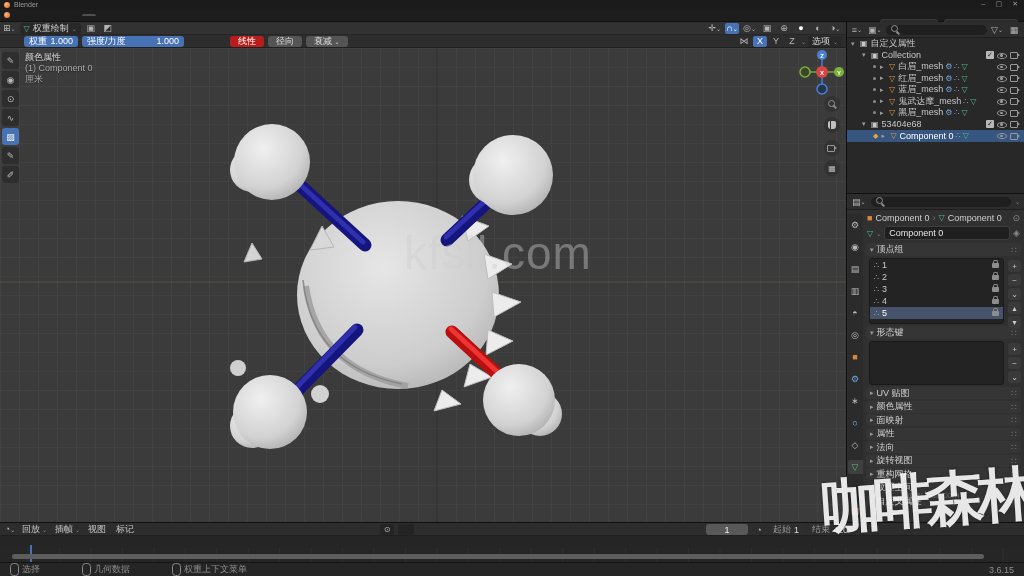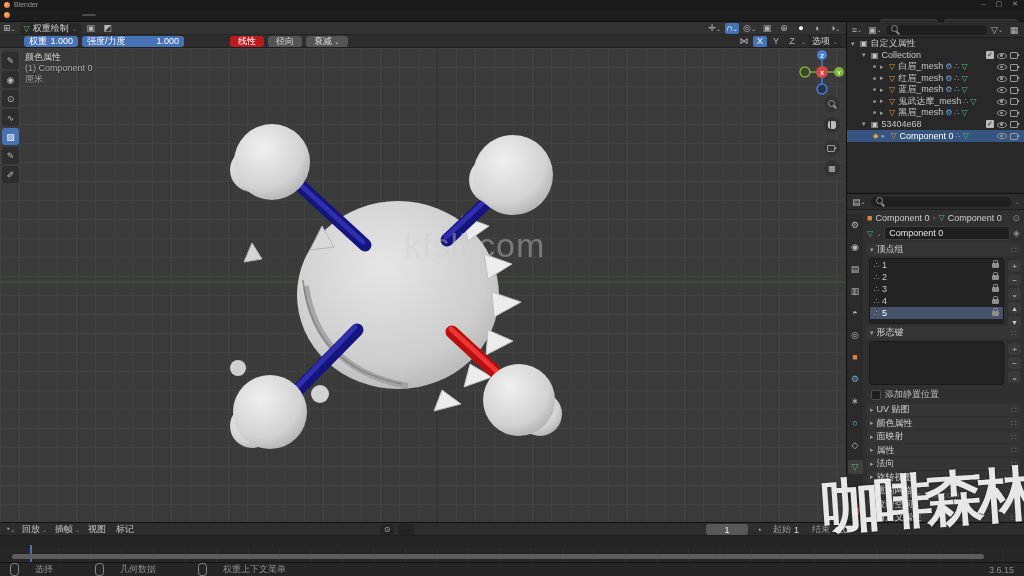--- a/index.html
+++ b/index.html
@@ -48,21 +48,21 @@
   .slider-field{display:flex;align-items:center;justify-content:space-between;background:#4772b3;border-radius:3px;height:11px;padding:0 5px;color:#fff;}
   .seg-btn{display:flex;align-items:center;justify-content:center;background:#545454;border-radius:3px;height:11px;padding:0 8px;color:#ddd;}
   .seg-btn.on{background:#b91c1c;color:#fff;}
   .vp-toolbar{position:absolute;left:2px;top:30px;display:flex;flex-direction:column;gap:2px;}
   .tool-btn{width:17px;height:17px;background:#2e2e2e;border-radius:3px;display:flex;align-items:center;justify-content:center;color:#b9b9b9;font-size:9px;}
   .tool-btn.active{background:#4772b3;color:#fff;}
   .vp-overlay{position:absolute;left:25px;top:4px;line-height:11px;color:#d8d8d8;text-shadow:0 1px 1px #00000066;}
   .vp-overlay .dim{color:#aaaaaa;}
   .nav-btn{position:absolute;left:824px;width:16px;height:16px;border-radius:8px;background:#2e2e2eaa;color:#c0c0c0;display:flex;align-items:center;justify-content:center;font-size:9px;}
   .i-hand{width:8px;height:8px;border-radius:2px 2px 3px 3px;background:linear-gradient(90deg,#c0c0c0 2px,#2e2e2e 2px,#2e2e2e 2.6px,#c0c0c0 2.6px,#c0c0c0 4.8px,#2e2e2e 4.8px,#2e2e2e 5.4px,#c0c0c0 5.4px);}
-  .wm-center{position:absolute;left:404px;top:178px;font-size:34px;color:rgba(205,205,205,0.42);letter-spacing:1px;}
+  .wm-center{position:absolute;left:404px;top:178px;font-size:46px;color:rgba(205,205,205,0.42);letter-spacing:1px;}
   
   .outliner{position:absolute;left:847px;top:22px;width:177px;height:172px;background:#282828;border-bottom:1px solid #101010;box-sizing:border-box;}
   .ol-header{height:15px;background:#2d2d2d;border-bottom:1px solid #1e1e1e;display:flex;align-items:center;gap:3px;padding:0 3px;}
   .ol-search{flex:1;display:flex;align-items:center;gap:3px;background:#1f1f1f;border-radius:7px;height:10px;padding:0 5px;}
   .ol-row{display:flex;align-items:center;height:11.5px;gap:2px;padding-left:calc(4px + var(--ind,0)*11px);color:#c6c6c6;}
   .ol-row.selected{background:#36557f;color:#fff;}
   .ol-row .lbl{margin-left:1px;white-space:nowrap;}
   .ol-right{margin-left:auto;display:flex;align-items:center;gap:3px;padding-right:4px;}
   .mesh-ic{color:#e0933f;font-size:8px;}
   .coll-ic{color:#c9c9c9;font-size:8px;}
@@ -105,21 +105,21 @@
   .frame-field{position:absolute;top:1px;height:11px;border-radius:3px;display:flex;align-items:center;justify-content:center;gap:3px;}
   .tl-ruler{position:absolute;left:0;top:13px;width:100%;height:12px;background:#252525;border-bottom:1px solid #1c1c1c;}
   .ruler-item{position:absolute;top:1.5px;transform:translateX(-50%);color:#9a9a9a;font-size:8px;}
   .ruler-item.current{background:#4772b3;color:#fff;border-radius:2px;padding:0 3.5px;font-size:8px;top:1px;}
   .tl-channels{position:absolute;left:0;top:25px;width:100%;height:15px;background:#262626;
      background-image:linear-gradient(90deg,#2e2e2e 1px,transparent 1px);background-size:31.46px 100%;background-position:59px 0;}
   .playhead{position:absolute;left:30px;top:22px;width:2px;height:18px;background:#4772b3;}
   .tl-scrollbar{position:absolute;left:12px;top:31px;width:972px;height:5px;background:#5d5d5d;border-radius:3px;}
   
   .statusbar{position:absolute;left:0;top:562px;width:1024px;height:14px;background:#252525;border-top:1px solid #151515;display:flex;align-items:center;padding:0 10px;box-sizing:border-box;color:#8f8f8f;}
-  .hint{display:flex;align-items:center;margin-right:42px;gap:13px;}
+  .hint{display:flex;align-items:center;margin-right:42px;}
   .sb-version{margin-left:auto;color:#8f8f8f;}
   
   .wm-brand{position:absolute;right:-6px;top:462px;font-family:"Liberation Serif","DejaVu Serif",serif;font-size:58px;font-weight:bold;color:rgba(248,248,248,0.92);transform:rotate(-4deg);letter-spacing:-6px;text-shadow:0 0 3px rgba(0,0,0,0.35);pointer-events:none;}
   .gizmo-label{font-size:6px;fill:#fff;font-weight:bold;}
 </style>
 </head>
 <body>
 
 <div id="app" data-name="blender-window">
 
@@ -618,24 +618,20 @@
       </div>
       <div style="position:relative">
         <div class="listbox" style="height:42px" data-name="shape-keys-list"></div>
         <div class="list-ops" style="top:2px" data-name="shape-keys-ops">
           <span class="op-btn" data-name="add-shape-key-button">+</span>
           <span class="op-btn" data-name="remove-shape-key-button">−</span>
           <span class="op-btn" data-name="shape-key-specials-button">⌄</span>
         </div>
       </div>
 
-      <div class="check-row" data-name="rest-position-row">
-        <span class="checkbox" data-name="rest-position-checkbox"></span>
-        <span data-name="rest-position-label">添加静置位置</span>
-      </div>
 
       <div data-name="collapsed-panels">
 
       <div class="cpanel" data-name="collapsed-panel-header">
             <span style="font-size:7px;color:#999">▸</span>
             <span data-name="panel-label">UV 贴图</span>
             <span class="grip" data-name="panel-grip-icon">∷</span>
           </div>
           <div class="cpanel" data-name="collapsed-panel-header">
             <span style="font-size:7px;color:#999">▸</span>

